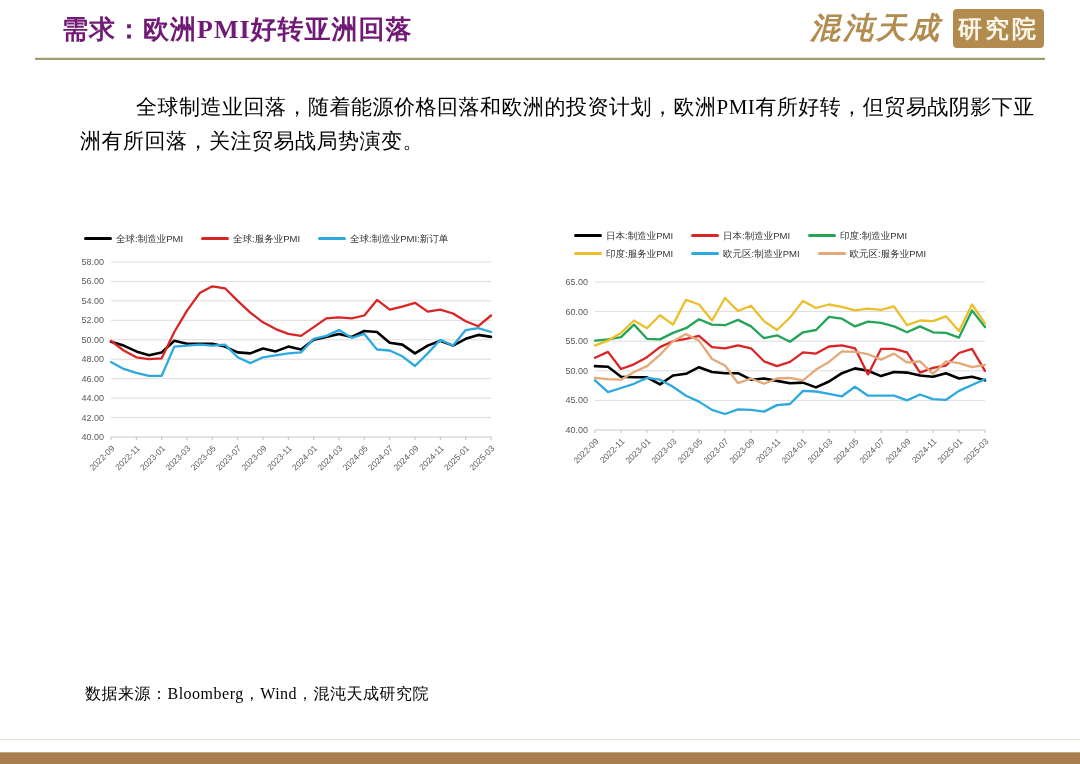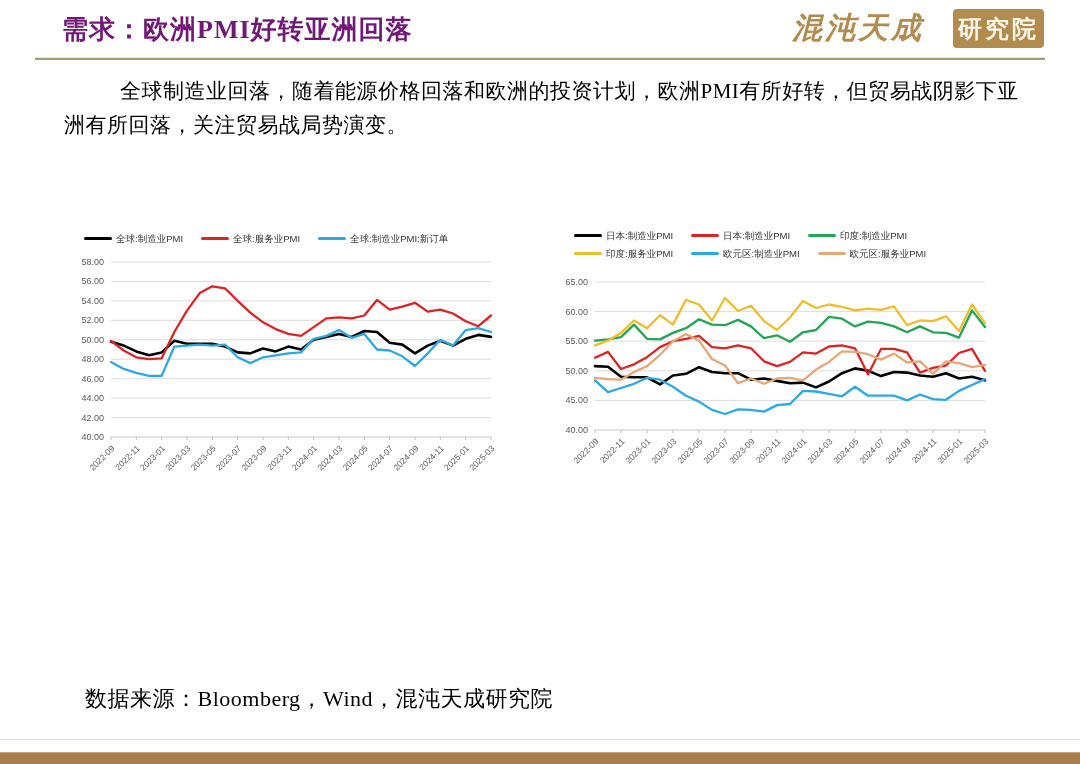--- a/index.html
+++ b/index.html
@@ -6,41 +6,41 @@
   body{width:1080px;height:764px;position:relative;overflow:hidden;
        font-family:"Liberation Serif",serif;-webkit-font-smoothing:antialiased;}
   .slide{position:absolute;inset:0;background:#ffffff;}
 
   .page-title{position:absolute;left:62px;top:12px;margin:0;font-size:26px;font-weight:bold;
               color:#701a75;letter-spacing:1px;}
   .logo{position:absolute;right:36px;top:8px;display:flex;align-items:center;gap:11px;}
   .logo-main{font-size:30px;font-weight:bold;color:#B28C4E;letter-spacing:3px;
              font-style:italic;}
   .logo-box{font-size:24px;font-weight:bold;color:#FBF6E9;background:#B28C4E;
-            padding:4px 5px 3px 5px;border-radius:4px;letter-spacing:3px;margin-left:18px;}
+            padding:4px 5px 3px 5px;border-radius:4px;letter-spacing:3px;}
   .divider{position:absolute;left:35px;right:35px;top:57px;height:3px;
            background:linear-gradient(to bottom,#EBE7D1 0 1px,#A39D72 1px 3px);}
 
-  .body-text{position:absolute;left:64px;top:74px;width:956px;margin:0;
+  .body-text{position:absolute;left:64px;top:74px;width:956px;margin:16px;
              font-size:21px;line-height:34px;color:#000;text-indent:56px;letter-spacing:.5px;}
 
   .chart{position:absolute;width:430px;height:270px;}
   #chart0{left:75px;top:224px;}
   #chart1{left:565px;top:224px;}
   .chart svg{position:absolute;left:0;top:0;}
   .legend{position:absolute;left:0;right:0;text-align:left;}
   #chart0 .legend{top:4px;}
   #chart1 .legend{top:1px;}
   .legend-row{height:18px;line-height:18px;white-space:nowrap;}
   .legend-item{display:inline-block;margin:0 9px;font-size:9.5px;color:#333;
                font-family:"Liberation Sans",sans-serif;}
   .swatch{display:inline-block;width:28px;height:3px;border-radius:2px;
           vertical-align:middle;margin:-2px 4px 0 0;}
 
-  .source{position:absolute;left:85px;top:684px;margin:0;font-size:22px;color:#000;letter-spacing:.5px;}
+  .source{position:absolute;left:85px;top:684px;margin:0;font-size:16px;color:#000;letter-spacing:.5px;}
   .bottom-line{position:absolute;left:0;right:0;top:739px;height:1px;background:#E8E4D4;}
   .bottom-bar{position:absolute;left:0;right:0;bottom:0;height:11px;background:#A87E4E;
               border-top:1px solid #C3A87C;}
   text{font-family:"Liberation Sans",sans-serif;}
 </style>
 </head>
 <body>
 
 <div class="slide">
   <h1 class="page-title">需求：欧洲PMI好转亚洲回落</h1>

